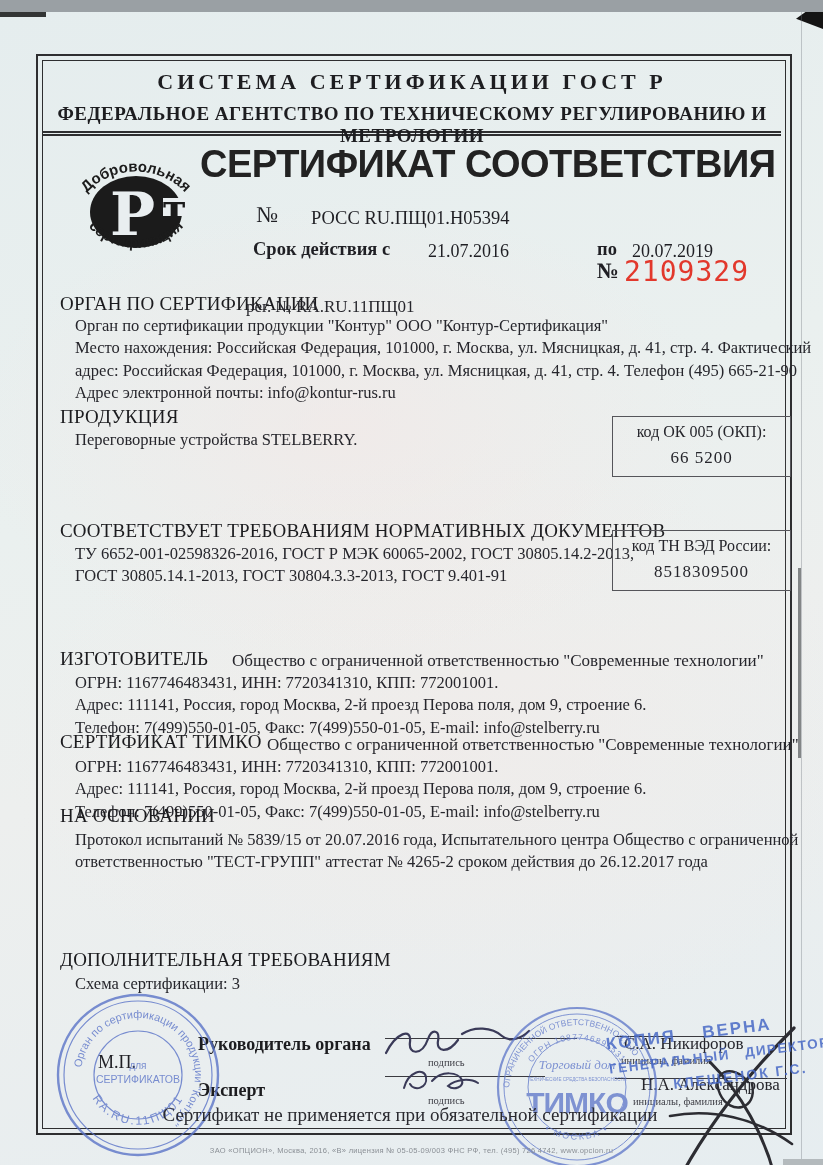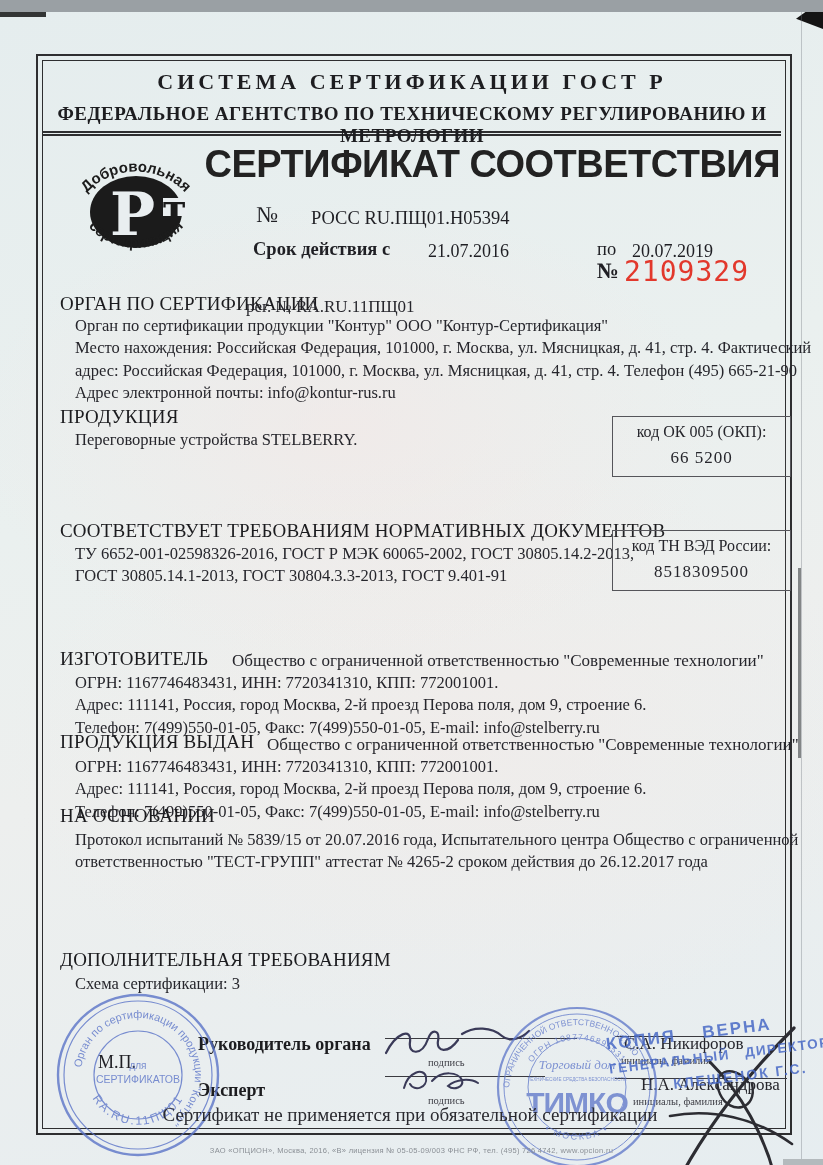--- a/index.html
+++ b/index.html
@@ -10,21 +10,21 @@
       radial-gradient(ellipse 640px 420px at 55% 63%, rgba(243,233,230,.45), rgba(243,233,230,0) 70%),
       linear-gradient(165deg,#e5edee 0%,#eaf0ef 38%,#edefee 58%,#e6edf0 100%);
     font-family:"Liberation Serif",serif;color:#1f1f24;
   }
   .abs{position:absolute;}
   .frame-outer{position:absolute;left:36px;top:42px;width:752px;height:1077px;border:2px solid #2e2e30;}
   .frame-inner{position:absolute;left:4px;top:4px;right:4px;bottom:4px;border:1.5px solid #2e2e30;}
   .header-box{position:absolute;left:43px;top:49px;width:738px;height:70px;border-bottom:5px double #2e2e30;}
   .hdr1{position:absolute;left:0;top:8px;width:100%;text-align:center;font-weight:bold;font-size:22px;letter-spacing:4px;color:#1d1d20;}
   .hdr2{position:absolute;left:0;top:42px;width:100%;text-align:center;font-weight:bold;font-size:19px;letter-spacing:.5px;color:#1d1d20;}
-  .doc-title{position:absolute;left:200px;top:131px;width:580px;text-align:right;font-family:"Liberation Sans",sans-serif;font-weight:bold;font-size:38px;letter-spacing:-.5px;color:#222;}
+  .doc-title{position:absolute;left:200px;top:131px;width:580px;text-align:left;font-family:"Liberation Sans",sans-serif;font-weight:bold;font-size:38px;letter-spacing:-.5px;color:#222;}
   .sec-h{position:absolute;font-weight:normal;font-size:19px;color:#1b1b1e;letter-spacing:.2px;}
   .body-lines{position:absolute;font-size:16.5px;line-height:22.3px;color:#26262c;white-space:nowrap;}
   .inline-v{position:absolute;font-size:17px;color:#26262c;white-space:nowrap;}
   .code-box{position:absolute;left:612px;width:173px;border:1px solid #55555a;text-align:center;font-size:16px;color:#26262c;padding:6px 2px 8px 2px;background:rgba(255,255,255,.04);}
   .code-box .val{display:block;margin-top:7px;font-size:17px;letter-spacing:1px;}
   .sig-label{position:absolute;font-weight:bold;font-size:18px;color:#1c1c1f;}
   .sig-line{position:absolute;border-bottom:1.4px solid #3a3a40;}
   .caption{position:absolute;font-size:10.5px;color:#3e3e46;}
   .name{position:absolute;font-size:17px;color:#26262c;white-space:nowrap;}
   .disclaimer{position:absolute;left:90px;top:1092px;width:640px;text-align:center;font-size:19px;color:#2a2a30;}
@@ -72,21 +72,21 @@
       <textPath href="#arcBot" startOffset="50%" text-anchor="middle">сертификация</textPath>
     </text>
   </svg>
 
   <div class="doc-title">СЕРТИФИКАТ СООТВЕТСТВИЯ</div>
 
   <div class="abs" style="left:256px;top:190px;font-size:23px;">№</div>
   <div class="abs" style="left:311px;top:196px;font-size:18.5px;">РОСС RU.ПЩ01.Н05394</div>
   <div class="abs" style="left:253px;top:227px;font-size:18.5px;font-weight:bold;">Срок действия  с</div>
   <div class="abs" style="left:428px;top:229px;font-size:18px;">21.07.2016</div>
-  <div class="abs" style="left:597px;top:227px;font-size:18.5px;font-weight:normal;">по</div>
+  <div class="abs" style="left:597px;top:227px;font-size:18.5px;font-weight:bold;">по</div>
   <div class="abs" style="left:632px;top:229px;font-size:18px;">20.07.2019</div>
   <div class="abs" style="left:597px;top:246px;font-size:22px;font-weight:bold;">№</div>
   <div class="rednum">2109329</div>
 
   <div class="sec-h" style="left:60px;top:281px;">ОРГАН ПО СЕРТИФИКАЦИИ</div>
   <div class="inline-v" style="left:246px;top:285px;">рег. № RA.RU.11ПЩ01</div>
   <div class="body-lines" style="left:75px;top:303px;">
     <div>Орган по сертификации продукции   "Контур" ООО "Контур-Сертификация"</div>
     <div>Место нахождения: Российская Федерация, 101000, г. Москва, ул. Мясницкая, д. 41, стр. 4. Фактический</div>
     <div>адрес: Российская Федерация, 101000, г. Москва, ул. Мясницкая, д. 41, стр. 4. Телефон (495) 665-21-90</div>
@@ -113,21 +113,21 @@
   </div>
 
   <div class="sec-h" style="left:60px;top:636px;">ИЗГОТОВИТЕЛЬ</div>
   <div class="inline-v" style="left:232px;top:639px;">Общество с ограниченной ответственностью "Современные технологии"</div>
   <div class="body-lines" style="left:75px;top:660px;">
     <div>ОГРН: 1167746483431, ИНН: 7720341310, КПП: 772001001.</div>
     <div>Адрес: 111141, Россия, город Москва, 2-й проезд Перова поля, дом 9, строение 6.</div>
     <div>Телефон: 7(499)550-01-05, Факс: 7(499)550-01-05, E-mail: info@stelberry.ru</div>
   </div>
 
-  <div class="sec-h" style="left:60px;top:719px;">ПРОДУКЦИЯ ВЫДАН</div>
+  <div class="sec-h" style="left:60px;top:719px;">СЕРТИФИКАТ ТИМКО</div>
   <div class="inline-v" style="left:267px;top:723px;">Общество с ограниченной ответственностью "Современные технологии"</div>
   <div class="body-lines" style="left:75px;top:744px;">
     <div>ОГРН: 1167746483431,  ИНН: 7720341310, КПП: 772001001.</div>
     <div>Адрес: 111141, Россия, город Москва, 2-й проезд Перова поля, дом 9, строение 6.</div>
     <div>Телефон: 7(499)550-01-05, Факс: 7(499)550-01-05, E-mail: info@stelberry.ru</div>
   </div>
 
   <div class="sec-h" style="left:60px;top:793px;">НА ОСНОВАНИИ</div>
   <div class="body-lines" style="left:75px;top:817px;">
     <div>Протокол испытаний № 5839/15 от 20.07.2016 года, Испытательного центра Общество с ограниченной</div>

